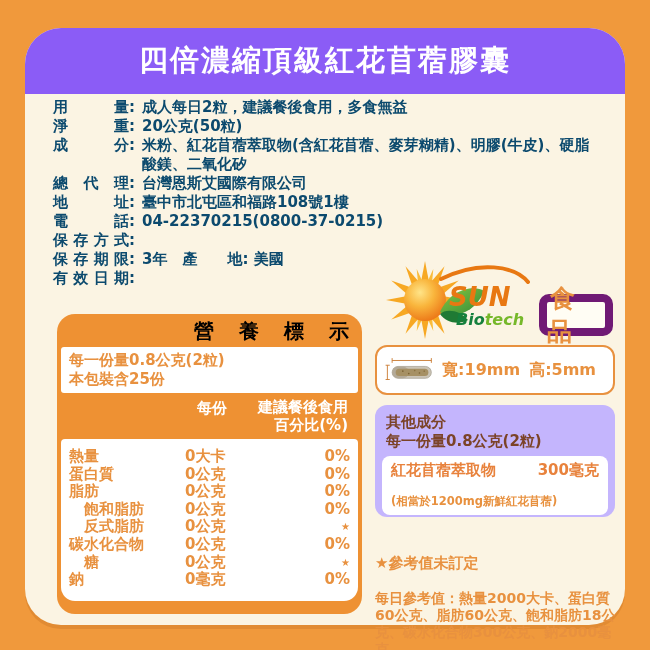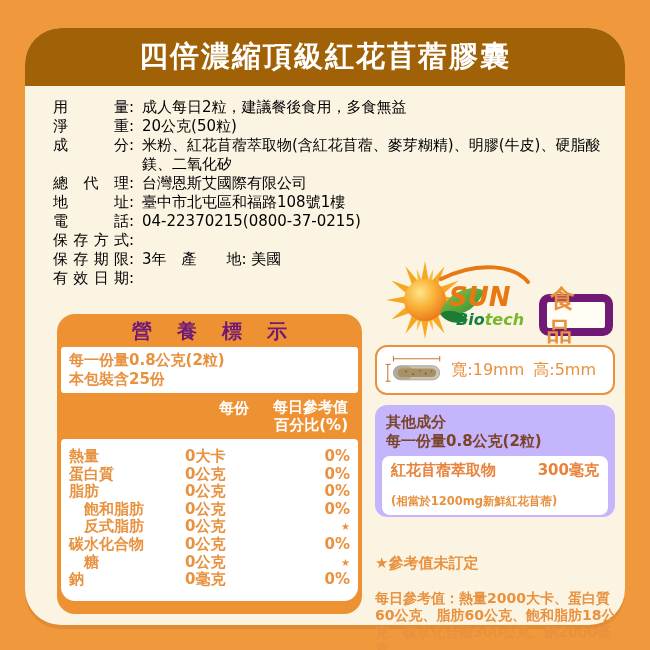--- a/index.html
+++ b/index.html
@@ -7,51 +7,51 @@
     position:relative;width:650px;height:650px;overflow:hidden;
     background:#F0993C;
     font-family:"DejaVu Sans",sans-serif;
   }
   .card{
     position:absolute;left:25px;top:28px;width:600px;height:597px;
     background:#FBF4E3;border-radius:36px;
     box-shadow:0 4px 0 rgba(160,80,10,0.18);
   }
   .card-header{
-    position:absolute;top:0;left:0;right:0;height:58px;
-    background:#a16207;border-radius:36px 36px 0 0;
+    position:absolute;top:0;left:0;right:0;height:66px;
+    background:#8b5cf6;border-radius:36px 36px 0 0;
     display:flex;align-items:center;justify-content:center;
   }
   .title{color:#FFFFFF;font-size:29px;font-weight:bold;letter-spacing:2px;}
 
   
   .info{
     position:absolute;top:70px;left:28px;width:550px;
-    color:#000000;font-weight:normal;font-size:15px;line-height:19px;
+    color:#0c4a6e;font-weight:bold;font-size:15px;line-height:19px;
   }
   .info-line{display:flex;}
   .lbl{flex:0 0 76px;text-align:justify;text-align-last:justify;}
   .colon{flex:0 0 13px;}
   .content{flex:1;}
 
   
   .nutri{
     position:absolute;left:32px;top:286px;width:305px;height:300px;
     background:#EE9133;border-radius:18px;padding:0 4px;box-sizing:border-box;
   }
   .nutri-title{
-    height:33px;line-height:35px;text-align:center;color:#701a75;
+    height:33px;line-height:35px;text-align:right;color:#000000;
     font-size:20px;font-weight:bold;letter-spacing:9px;text-indent:9px;
   }
   .nutri-serving{
     background:#fff;border-radius:3px;padding:4px 8px;
     color:#E8913F;font-weight:bold;font-size:15px;line-height:19px;
   }
   .nutri-cols{
-    display:flex;justify-content:flex-end;align-items:flex-start;gap:24px;
+    display:flex;justify-content:flex-end;align-items:flex-start;gap:31px;
     color:#fff;font-weight:bold;font-size:15px;line-height:18px;
     padding:5px 10px 5px;
   }
   .c-serv{padding-top:1px;}
   .c-dv{text-align:right;white-space:nowrap;}
   .rows-box{
     background:#fff;border-radius:4px 4px 14px 14px;
     padding:9px 8px 12px;margin-bottom:4px;
     color:#E8913F;font-weight:bold;font-size:15px;
   }
@@ -68,21 +68,21 @@
     position:absolute;left:514px;top:266px;width:74px;height:42px;
     border:8px solid #701a75;border-radius:10px;background:#FFFDF4;
     color:#E8913F;font-weight:bold;font-size:25px;letter-spacing:3px;text-indent:3px;
     display:flex;align-items:center;justify-content:center;box-sizing:border-box;
   }
   .capsule-box{
     position:absolute;left:350px;top:317px;width:240px;height:50px;
     background:#fff;border:2px solid #E8913F;border-radius:12px;box-sizing:border-box;
     display:flex;align-items:center;padding:0 8px;
   }
-  .cap-dims{color:#E8913F;font-weight:normal;font-size:16px;margin-left:6px;white-space:nowrap;}
+  .cap-dims{color:#E8913F;font-weight:bold;font-size:16px;margin-left:6px;white-space:nowrap;}
   .cap-dims span{margin-right:9px;}
 
   .other-box{
     position:absolute;left:350px;top:377px;width:240px;height:112px;
     background:#c4b5fd;border-radius:12px;box-sizing:border-box;
     padding:8px 7px 6px;
   }
   .other-title{color:#7B4328;font-weight:bold;font-size:15px;line-height:19px;padding:0 4px;}
   .other-inner{background:#fff;border-radius:8px;margin-top:5px;padding:5px 9px 6px;}
   .oi-row{display:flex;justify-content:space-between;color:#E8823C;font-weight:bold;font-size:15px;line-height:19px;}
@@ -159,21 +159,21 @@
 
     <div class="nutri">
       <div class="nutri-title">營 養 標 示</div>
       <div class="nutri-serving">
         <div>每一份量0.8公克(2粒)</div>
         <div>本包裝含25份</div>
       </div>
       <div class="nutri-cols">
         <div class="c-serv">每份</div>
         <div class="c-dv">
-          <div>每日參考值</div>
+          <div>建議餐後食用</div>
           <div>百分比(%)</div>
         </div>
       </div>
       <div class="rows-box">
 
           <div class="row">
             <span class="r-name">熱量</span>
             <span class="r-val">0大卡</span>
             <span class="r-dv">0%</span>
           </div>

